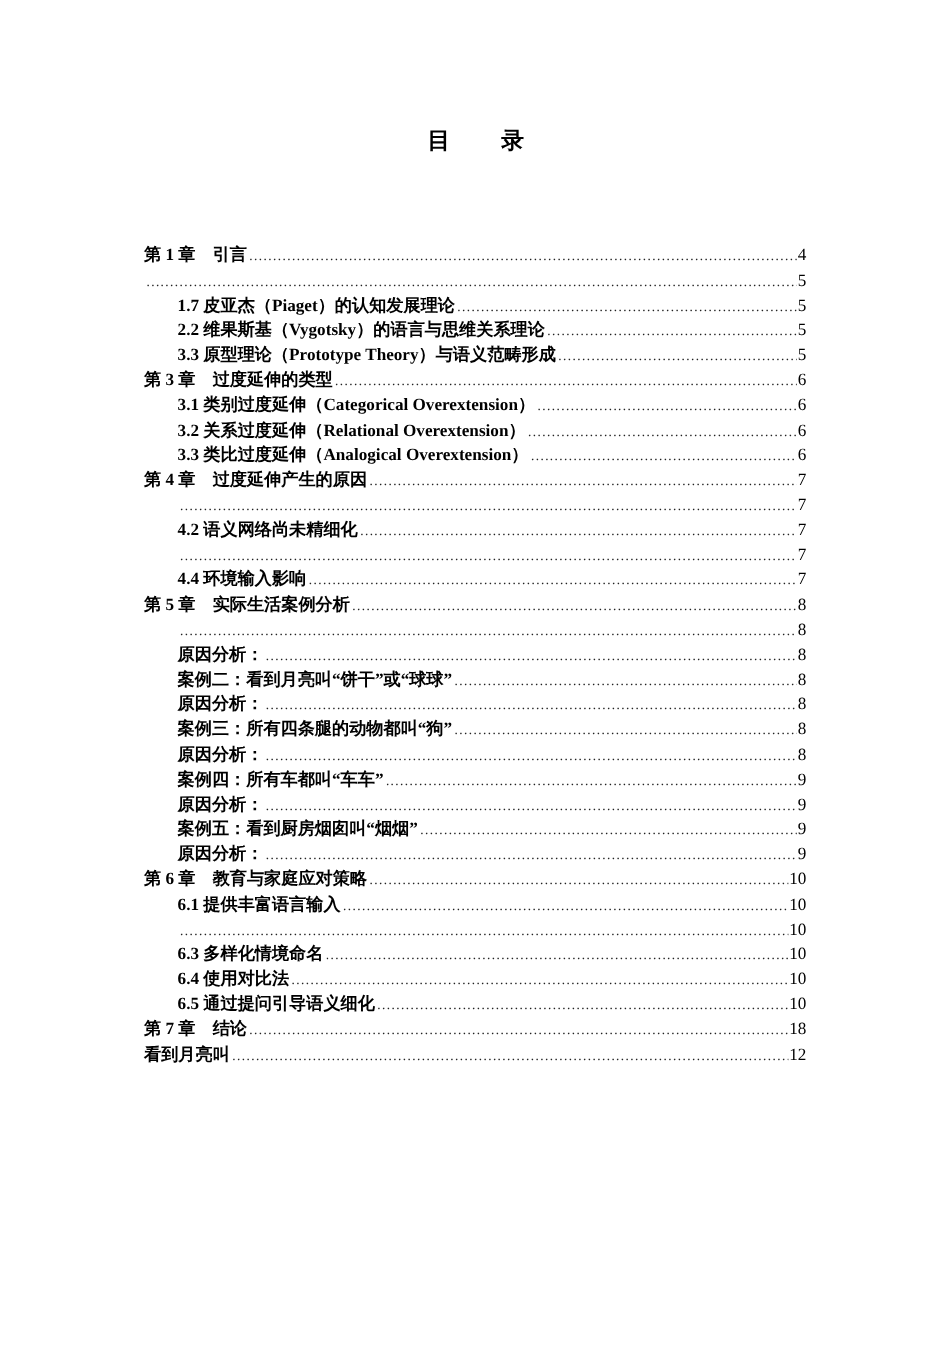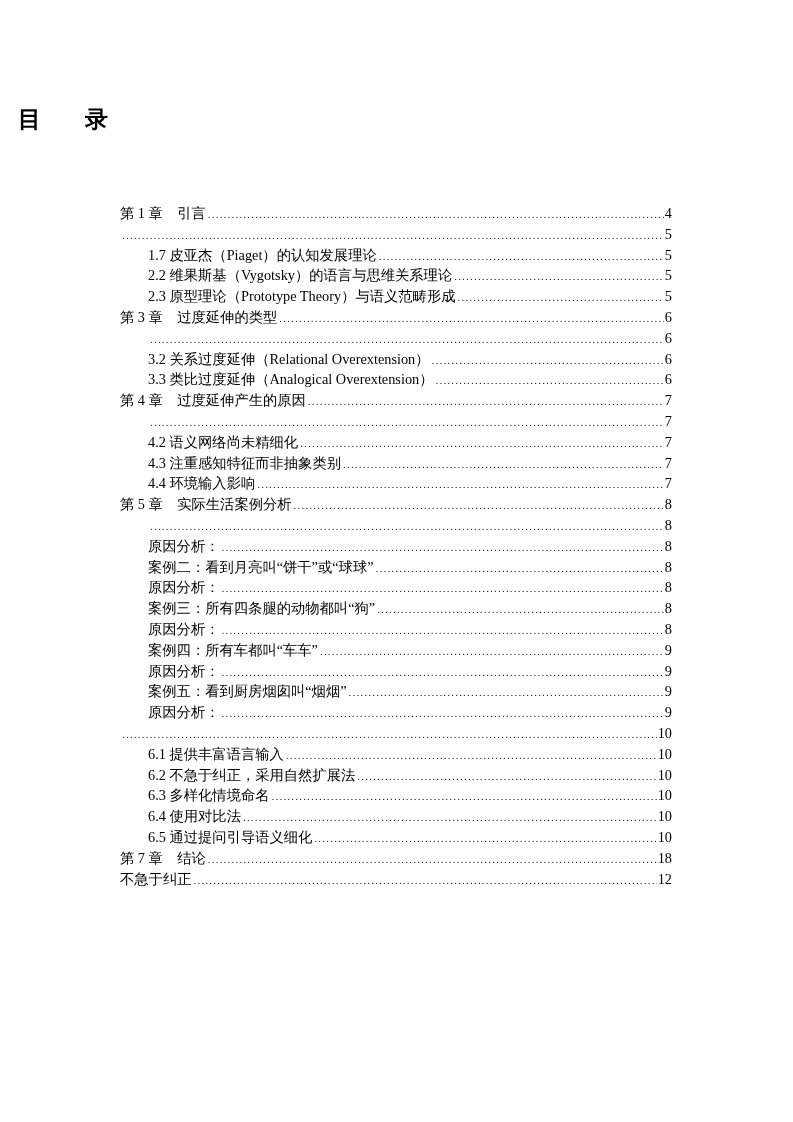--- a/index.html
+++ b/index.html
@@ -1,24 +1,24 @@
 <!DOCTYPE html>
 <html><head>
 <meta charset="utf-8">
 <style>
   html, body { margin: 0; padding: 0; background: #ffffff; }
   body { width: 793px; height: 1122px; position: relative; overflow: hidden;
          font-family: "Liberation Serif", "DejaVu Serif", serif; color: #000; }
-  .title { position: absolute; top: 104px; left: 0; width: 793px; text-align: left;
-           font-family: "DejaVu Sans", sans-serif; font-weight: bold; font-size: 23px;
+  .title { position: absolute; top: 104px; left: 0; width: 793px; text-align: center;
+           font-family: "DejaVu Sans", sans-serif; font-weight: bold; font-size: 19px;
            letter-spacing: 18px; text-indent: 18px; }
   .toc { position: absolute; top: 203px; left: 120px; width: 552px; }
   .row { display: flex; align-items: baseline; height: 20.8px; font-size: 14.3px; line-height: 20.8px; white-space: nowrap; }
   .row.l2 { padding-left: 28px; }
-  .row .label { flex: 0 0 auto; }
+  .row .label { flex: 0 0 auto; font-weight: bold; }
   .row .leader { flex: 1 1 auto; overflow: hidden; margin: 0 1px 0 2px; letter-spacing: 1.2px; font-size: 11px; color: #222; }
   .row .leader::after { content: "................................................................................................................................................................................................................................................"; }
   .row .page { flex: 0 0 auto; text-align: right; }
 </style>
 </head>
 <body>
 
 <div class="title">目 录</div>
 
 <div class="toc" id="toc">
@@ -35,30 +35,31 @@
       <span class="label">1.7 皮亚杰（Piaget）的认知发展理论</span>
       <span class="leader"></span>
       <span class="page">5</span>
     </div>
     <div class="row l2">
       <span class="label">2.2 维果斯基（Vygotsky）的语言与思维关系理论</span>
       <span class="leader"></span>
       <span class="page">5</span>
     </div>
     <div class="row l2">
-      <span class="label">2.3 原型理论（Prototype Theory）与语义范畴形成</span>
+      <span class="label">3.3 原型理论（Prototype Theory）与语义范畴形成</span>
       <span class="leader"></span>
       <span class="page">5</span>
     </div>
     <div class="row">
       <span class="label">第 3 章　过度延伸的类型</span>
       <span class="leader"></span>
       <span class="page">6</span>
     </div>
     <div class="row l2">
+      <span class="label">3.1 类别过度延伸（Categorical Overextension）</span>
       <span class="leader"></span>
       <span class="page">6</span>
     </div>
     <div class="row l2">
       <span class="label">3.2 关系过度延伸（Relational Overextension）</span>
       <span class="leader"></span>
       <span class="page">6</span>
     </div>
     <div class="row l2">
       <span class="label">3.3 类比过度延伸（Analogical Overextension）</span>
@@ -73,21 +74,20 @@
     <div class="row l2">
       <span class="leader"></span>
       <span class="page">7</span>
     </div>
     <div class="row l2">
       <span class="label">4.2 语义网络尚未精细化</span>
       <span class="leader"></span>
       <span class="page">7</span>
     </div>
     <div class="row l2">
-      <span class="label">4.3 注重感知特征而非抽象类别</span>
       <span class="leader"></span>
       <span class="page">7</span>
     </div>
     <div class="row l2">
       <span class="label">4.4 环境输入影响</span>
       <span class="leader"></span>
       <span class="page">7</span>
     </div>
     <div class="row">
       <span class="label">第 5 章　实际生活案例分析</span>
@@ -137,30 +137,30 @@
       <span class="label">案例五：看到厨房烟囱叫“烟烟”</span>
       <span class="leader"></span>
       <span class="page">9</span>
     </div>
     <div class="row l2">
       <span class="label">原因分析：</span>
       <span class="leader"></span>
       <span class="page">9</span>
     </div>
     <div class="row">
+      <span class="label">第 6 章　教育与家庭应对策略</span>
       <span class="leader"></span>
       <span class="page">10</span>
     </div>
     <div class="row l2">
       <span class="label">6.1 提供丰富语言输入</span>
       <span class="leader"></span>
       <span class="page">10</span>
     </div>
     <div class="row l2">
-      <span class="label">6.2 不急于纠正，采用自然扩展法</span>
       <span class="leader"></span>
       <span class="page">10</span>
     </div>
     <div class="row l2">
       <span class="label">6.3 多样化情境命名</span>
       <span class="leader"></span>
       <span class="page">10</span>
     </div>
     <div class="row l2">
       <span class="label">6.4 使用对比法</span>
@@ -171,17 +171,17 @@
       <span class="label">6.5 通过提问引导语义细化</span>
       <span class="leader"></span>
       <span class="page">10</span>
     </div>
     <div class="row">
       <span class="label">第 7 章　结论</span>
       <span class="leader"></span>
       <span class="page">18</span>
     </div>
     <div class="row">
-      <span class="label">不急于纠正</span>
+      <span class="label">看到月亮叫</span>
       <span class="leader"></span>
       <span class="page">12</span>
     </div>
   </div>
 
 </body></html>

